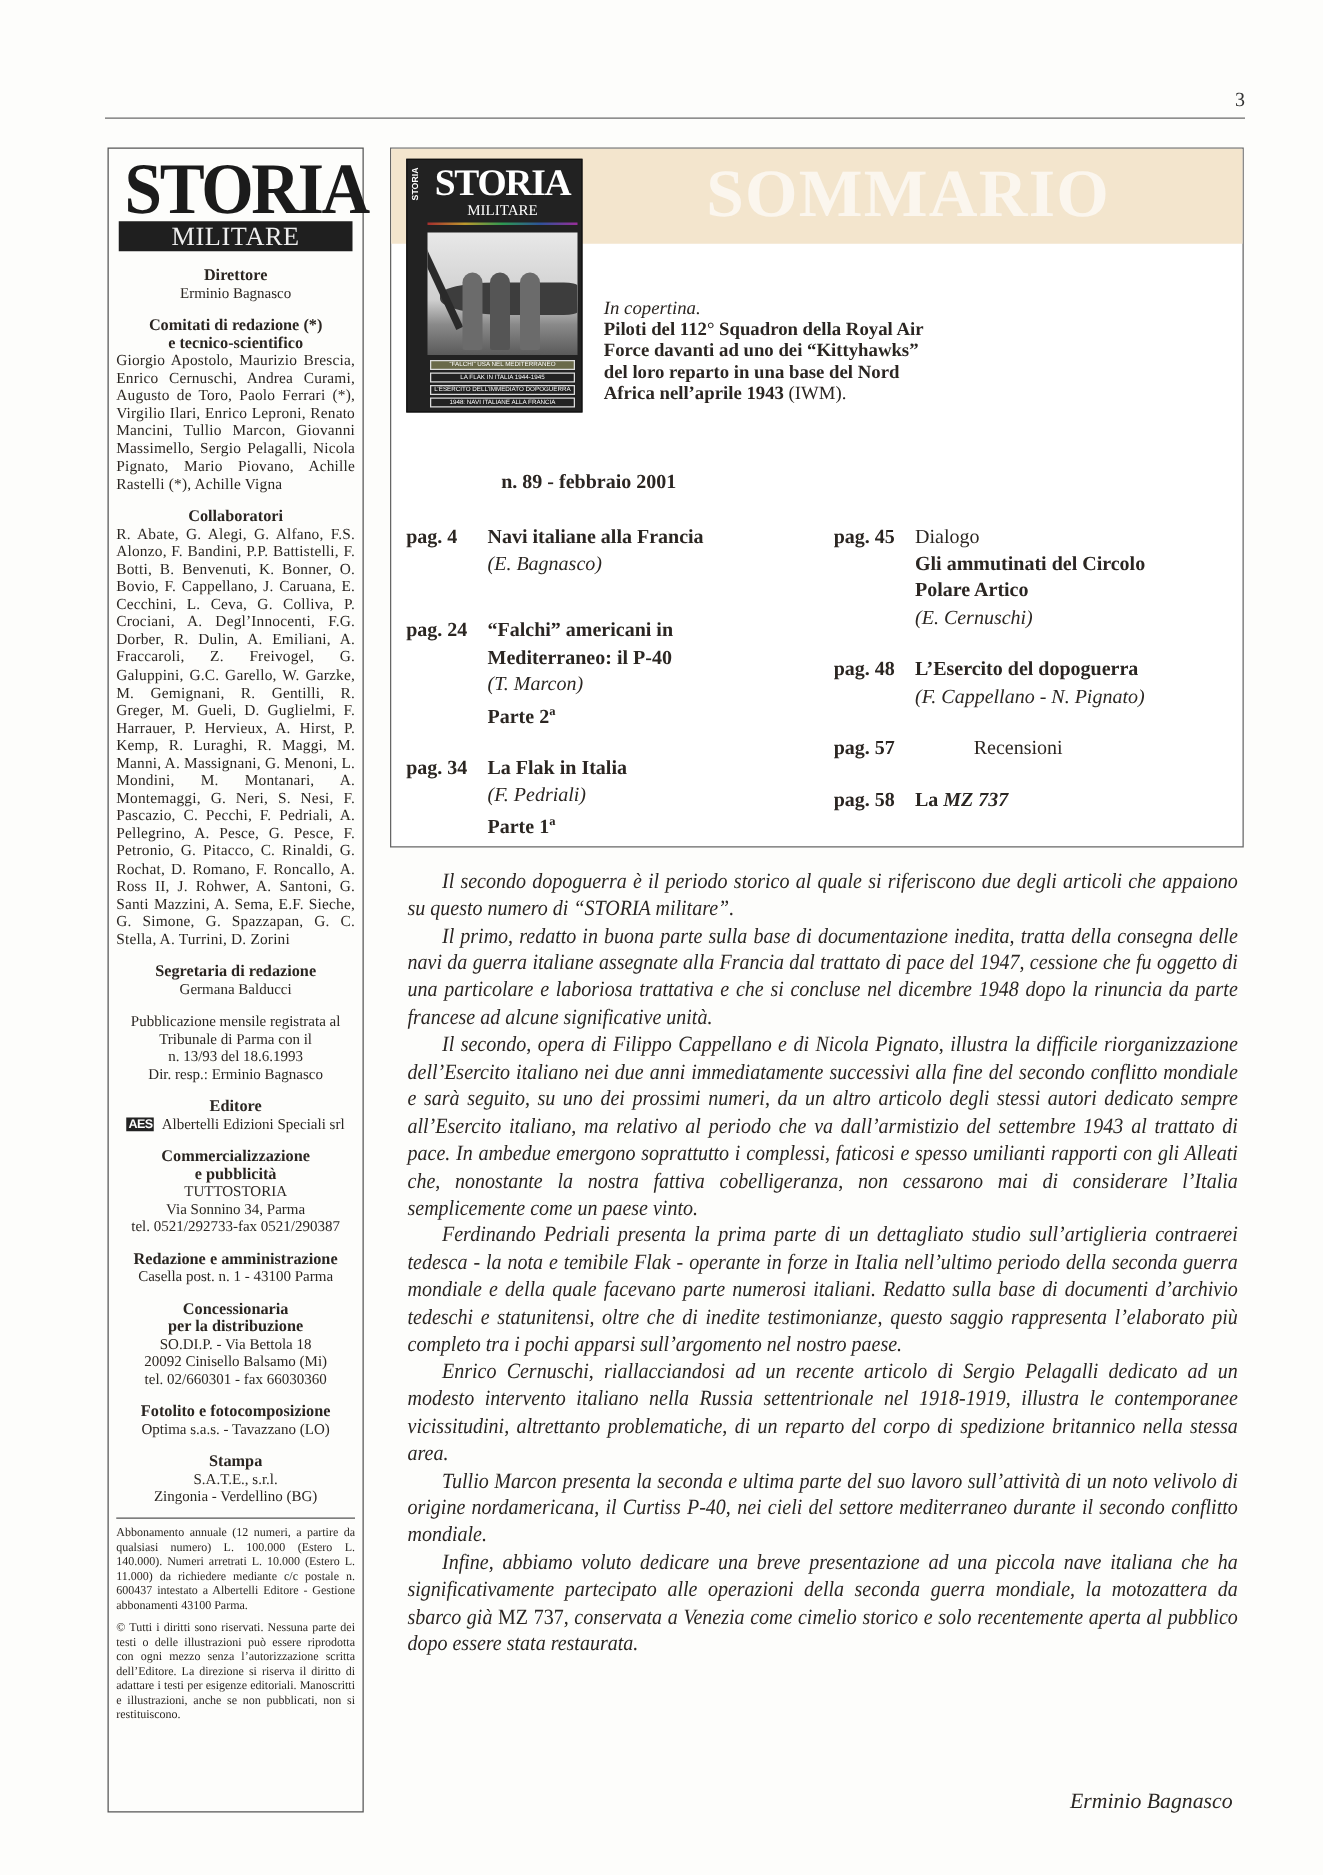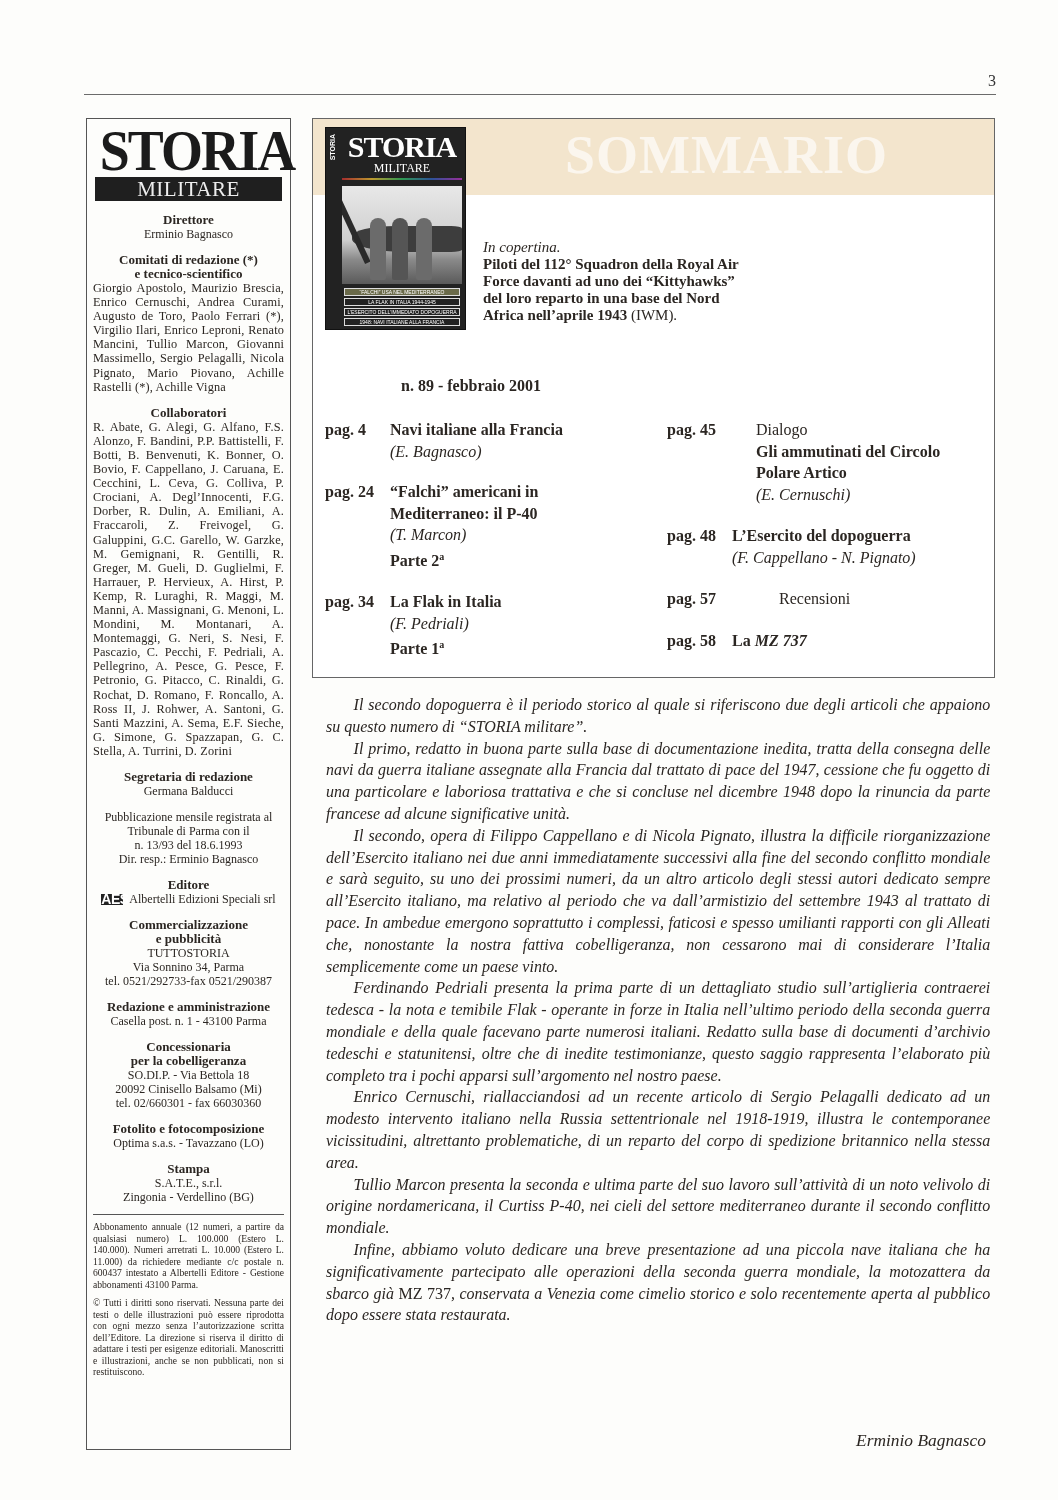--- a/index.html
+++ b/index.html
@@ -11,21 +11,21 @@
 
   
   .masthead { position: absolute; left: 86px; top: 118px; width: 205px; height: 1332px; border: 1.5px solid #555; padding: 4px 6px 0 6px; }
   .logo-storia { font-family: "Liberation Serif", serif; font-weight: bold; font-size: 58px; line-height: 52px; letter-spacing: -2px; text-align: center; color: #1b1b1b; transform: scaleX(0.93); transform-origin: center; margin-top: 2px; }
   .logo-militare { background: #1f1f1f; color: #eee; font-size: 21px; line-height: 24px; text-align: center; letter-spacing: 0.5px; margin: 0 2px; height: 24px; }
   .mh-block { text-align: center; font-size: 12px; line-height: 14px; margin-top: 12px; }
   .mh-block.first { margin-top: 12px; }
   .mh-head { font-weight: bold; font-size: 13px; }
   .mh-justify { text-align: justify; text-align-last: left; font-size: 12.3px; line-height: 14.1px; letter-spacing: 0.15px; }
   .editor-line { display: flex; align-items: center; justify-content: center; gap: 6px; }
-  .aes-logo { display: inline-block; width: 22px; height: 11px; background: #222; color: #fff; font-family: "Liberation Sans", sans-serif; font-weight: bold; font-size: 14px; line-height: 11px; text-align: center; letter-spacing: -0.5px; }
+  .aes-logo { display: inline-block; width: 22px; height: 11px; background: #222; color: #fff; font-family: "Liberation Sans", sans-serif; font-weight: bold; font-size: 10px; line-height: 11px; text-align: center; letter-spacing: -0.5px; }
   .mh-rule { height: 1px; background: #555; margin: 10px 0 0 0; }
   .mh-small { font-size: 9.6px; line-height: 11.5px; text-align: justify; text-align-last: left; margin-top: 6px; }
   .mh-small + .mh-small { margin-top: 7px; }
 
   
   .sommario { position: absolute; left: 312px; top: 118px; width: 683px; height: 560px; border: 1.5px solid #666; background: #fff; }
   .somm-band { position: absolute; left: 0; top: 0; width: 100%; height: 76px; background: #f3e5cd; }
   .somm-title { position: absolute; left: 252px; top: 6px; font-size: 54px; line-height: 60px; color: #fbf6ee; font-weight: bold; letter-spacing: 1px; }
   .cover { position: absolute; left: 12px; top: 8px; width: 141px; height: 203px; background: #222; border: 1px solid #111; }
   .cover-spine { position: absolute; left: 3px; top: 6px; width: 10px; font-size: 7px; color: #fff; writing-mode: vertical-rl; transform: rotate(180deg); font-family: "Liberation Sans", sans-serif; font-weight: bold; }
@@ -116,21 +116,21 @@
     <div>tel. 0521/292733-fax 0521/290387</div>
   </div>
 
   <div class="mh-block">
     <div class="mh-head">Redazione e amministrazione</div>
     <div>Casella post. n. 1 - 43100 Parma</div>
   </div>
 
   <div class="mh-block">
     <div class="mh-head">Concessionaria</div>
-    <div class="mh-head">per la cobelligeranza</div>
+    <div class="mh-head">per la distribuzione</div>
     <div>SO.DI.P. - Via Bettola 18</div>
     <div>20092 Cinisello Balsamo (Mi)</div>
     <div>tel. 02/660301 - fax 66030360</div>
   </div>
 
   <div class="mh-block">
     <div class="mh-head">Fotolito e fotocomposizione</div>
     <div>Optima s.a.s. - Tavazzano (LO)</div>
   </div>
 
@@ -170,21 +170,21 @@
   </div>
 
   <div class="caption">
     <div class="caption-lead">In copertina.</div>
     <span class="caption-body">Piloti del 112° Squadron della Royal Air Force davanti ad uno dei “Kittyhawks” del loro reparto in una base del Nord Africa nell’aprile 1943</span><span> (IWM).</span>
   </div>
 
   <div class="issue">n. 89 - febbraio 2001</div>
 
   <div class="toc-col left">
-    <div class="toc-entry" style="margin-bottom:19px;">
+    <div class="toc-entry" style="margin-bottom:32px;">
       <span class="toc-page">pag. 4</span>
       <div class="toc-body">
         <div class="toc-title">Navi italiane alla Francia</div>
         <div class="toc-author">(E. Bagnasco)</div>
       </div>
     </div>
     <div class="toc-entry" style="margin-bottom:20px;">
       <span class="toc-page">pag. 24</span>
       <div class="toc-body">
         <div class="toc-title" style="width:190px;">“Falchi” americani in Mediterraneo: il P-40</div>
@@ -196,21 +196,21 @@
       <span class="toc-page">pag. 34</span>
       <div class="toc-body">
         <div class="toc-title">La Flak in Italia</div>
         <div class="toc-author">(F. Pedriali)</div>
         <div class="toc-part"><span>Parte 1</span><sup>a</sup></div>
       </div>
     </div>
   </div>
 
   <div class="toc-col right">
-    <div class="toc-entry" style="margin-bottom:20px;gap:24px;">
+    <div class="toc-entry" style="margin-bottom:20px;">
       <span class="toc-page">pag. 45</span>
       <div class="toc-body">
         <div class="toc-plain">Dialogo</div>
         <div class="toc-title" style="width:215px;">Gli ammutinati del Circolo Polare Artico</div>
         <div class="toc-author">(E. Cernuschi)</div>
       </div>
     </div>
     <div class="toc-entry" style="margin-bottom:20px;">
       <span class="toc-page">pag. 48</span>
       <div class="toc-body">

